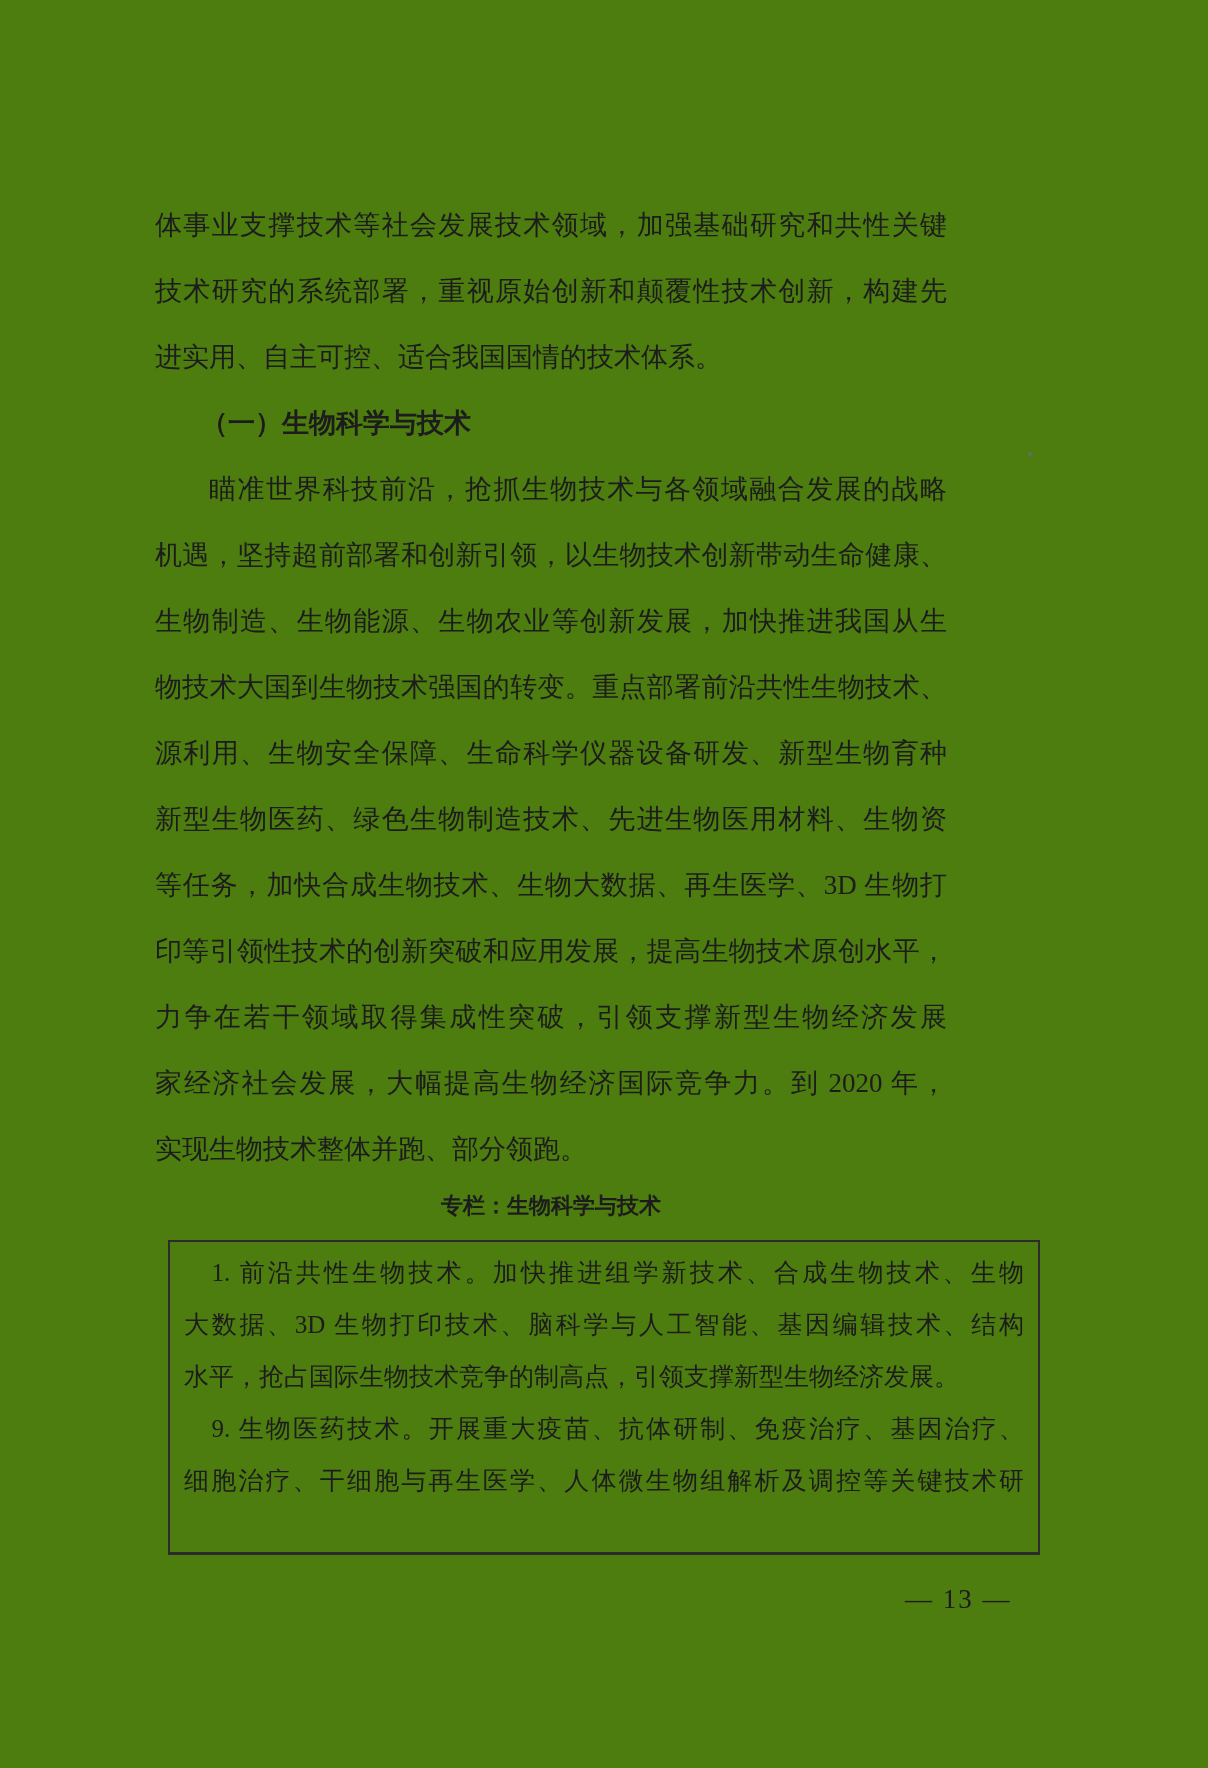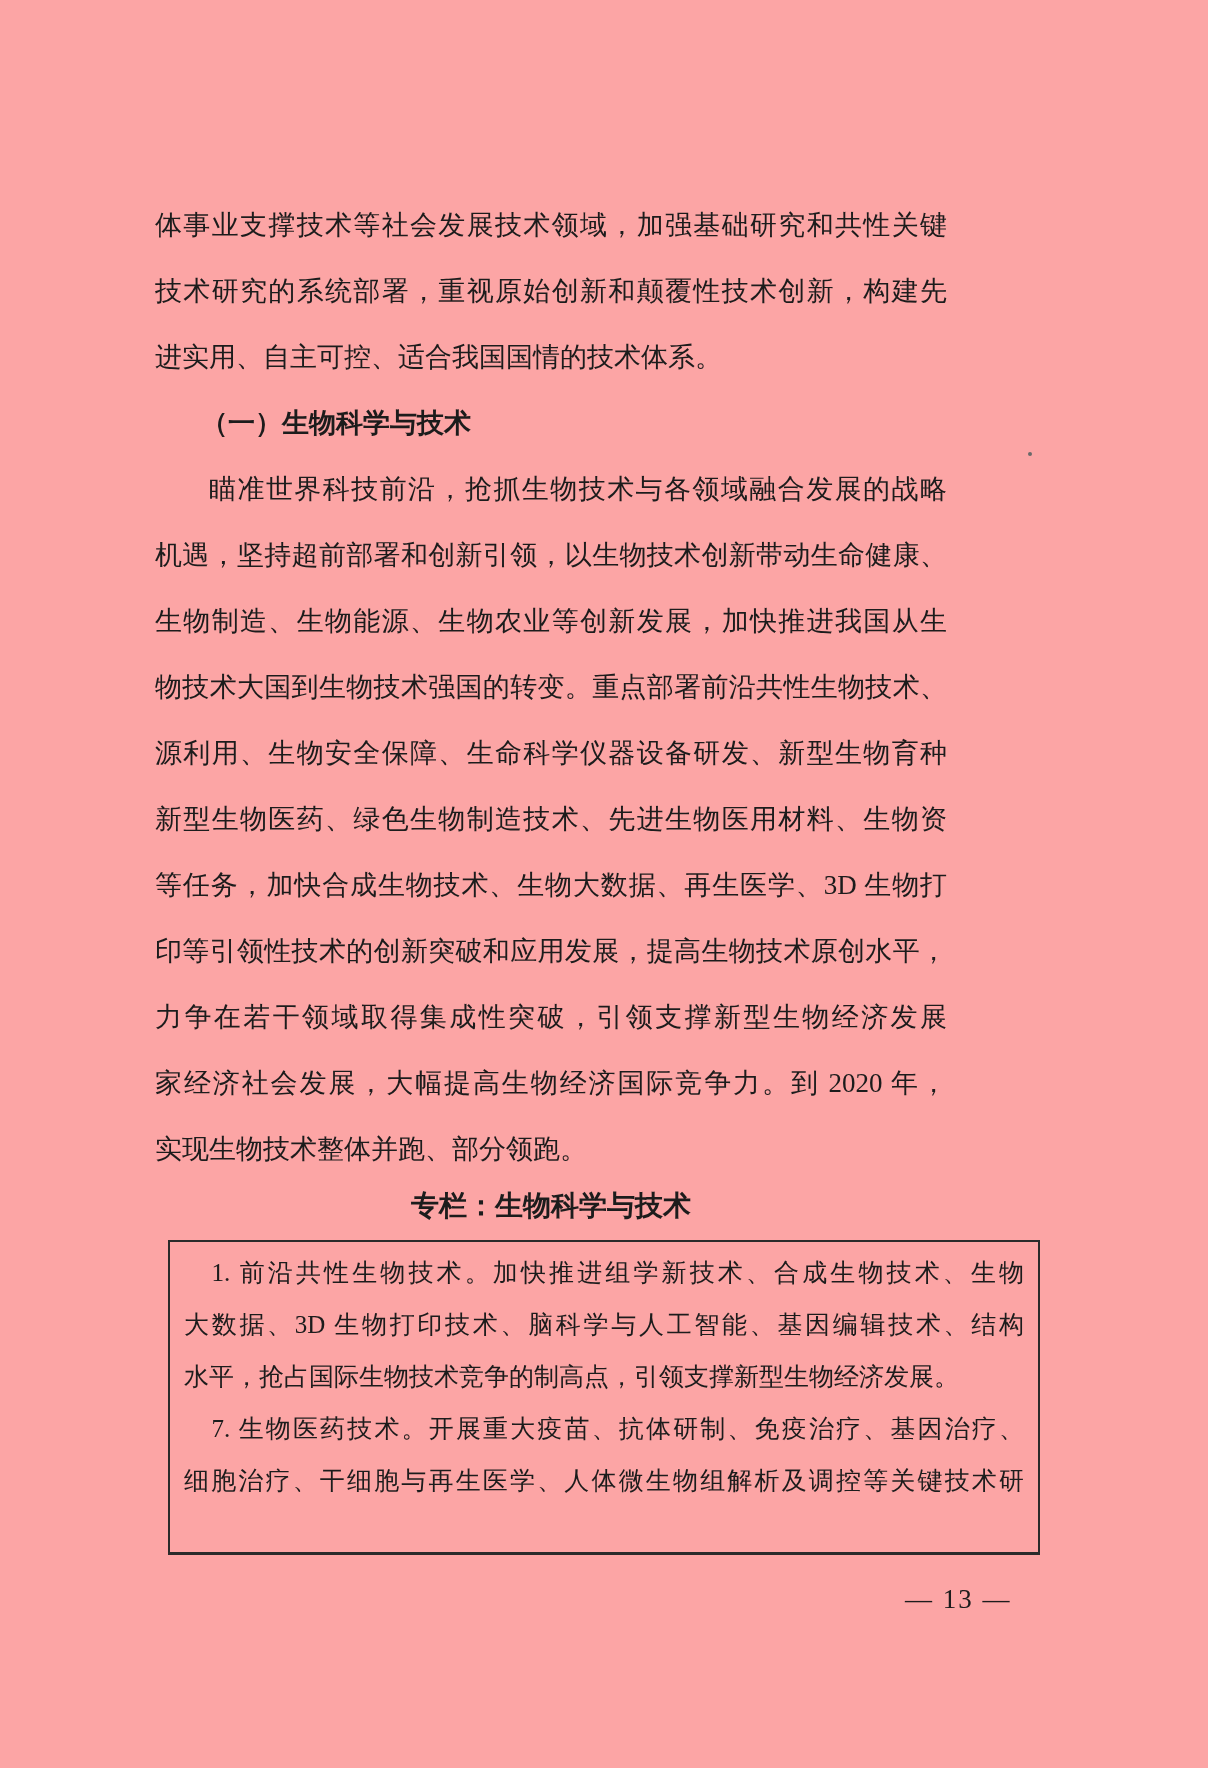--- a/index.html
+++ b/index.html
@@ -4,21 +4,21 @@
 <style>
   html, body {
     margin: 0;
     padding: 0;
     background: #ffffff;
   }
   .page {
     position: relative;
     width: 1208px;
     height: 1768px;
-    background: #fca5a5;
+    background: #4d7c0f;
     font-family: "Liberation Serif", "DejaVu Serif", serif;
     color: #1c1c1c;
     overflow: hidden;
   }
   .body-text {
     position: absolute;
     left: 155px;
     top: 192px;
     width: 792px;
     font-size: 27px;
@@ -41,21 +41,21 @@
     text-indent: 1.7em;
   }
   .box-title {
     position: absolute;
     left: 155px;
     top: 1186px;
     width: 792px;
     text-align: center;
     font-family: "Liberation Sans", "DejaVu Sans", sans-serif;
     font-weight: bold;
-    font-size: 28px;
+    font-size: 22px;
     line-height: 40px;
   }
   .callout-box {
     position: absolute;
     left: 168px;
     top: 1240px;
     width: 872px;
     height: 315px;
     box-sizing: border-box;
     border: 2px solid #2b2b2b;
@@ -114,21 +114,21 @@
     <div class="line justify">家经济社会发展，大幅提高生物经济国际竞争力。到 2020 年，</div>
     <div class="line">实现生物技术整体并跑、部分领跑。</div>
   </div>
 
   <div class="box-title">专栏：生物科学与技术</div>
 
   <div class="callout-box">
     <div class="box-line justify bindent">1. 前沿共性生物技术。加快推进组学新技术、合成生物技术、生物</div>
     <div class="box-line justify">大数据、3D 生物打印技术、脑科学与人工智能、基因编辑技术、结构</div>
     <div class="box-line">水平，抢占国际生物技术竞争的制高点，引领支撑新型生物经济发展。</div>
-    <div class="box-line justify bindent">7. 生物医药技术。开展重大疫苗、抗体研制、免疫治疗、基因治疗、</div>
+    <div class="box-line justify bindent">9. 生物医药技术。开展重大疫苗、抗体研制、免疫治疗、基因治疗、</div>
     <div class="box-line justify">细胞治疗、干细胞与再生医学、人体微生物组解析及调控等关键技术研</div>
   </div>
 
   <div class="page-number">— 13 —</div>
 
   <div class="scan-dot"></div>
 
 </div>
 
 </body></html>

